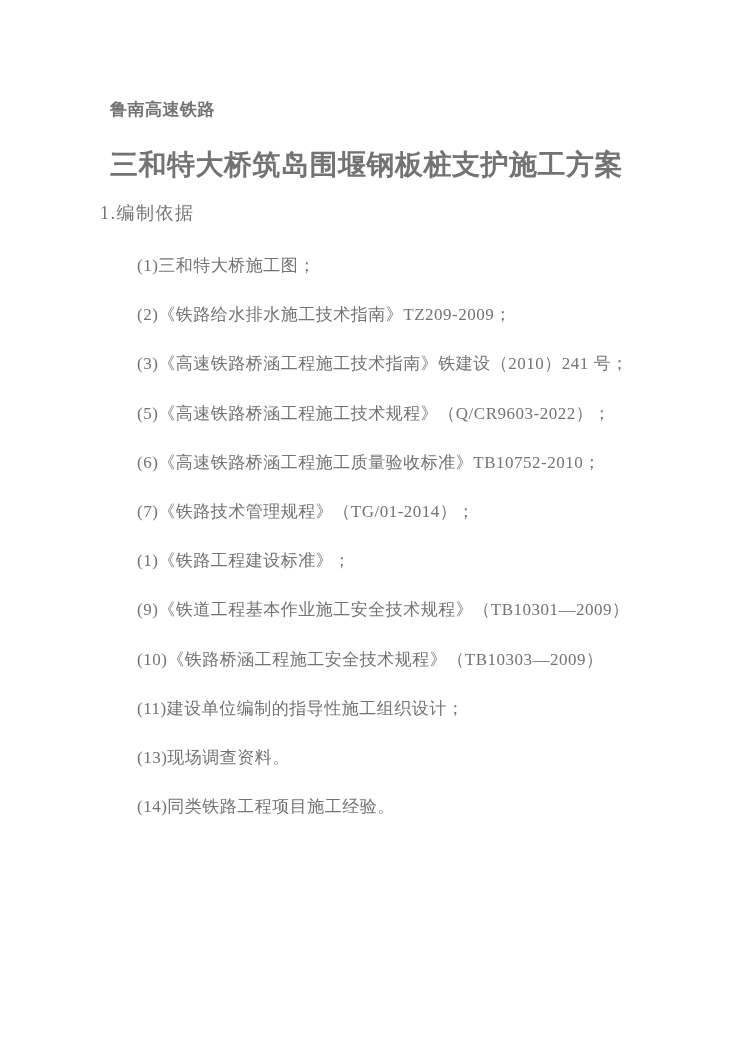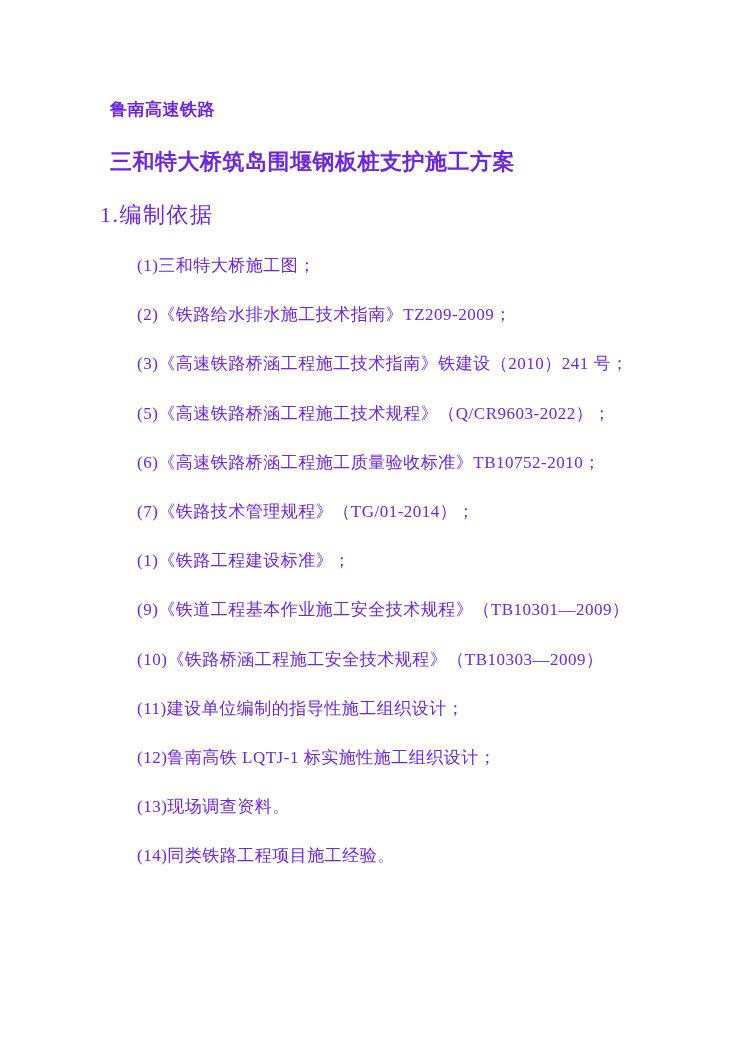--- a/index.html
+++ b/index.html
@@ -7,47 +7,47 @@
     padding: 0;
     background: #ffffff;
   }
   .page {
     position: relative;
     width: 744px;
     height: 1052px;
     background: #ffffff;
     overflow: hidden;
     font-family: "Liberation Serif", "DejaVu Serif", serif;
-    color: #6d28d9;
+    color: #737373;
   }
   .doc-header {
     position: absolute;
     left: 110px;
     top: 101px;
     font-size: 17px;
     font-weight: bold;
     line-height: 1;
     letter-spacing: 0.5px;
     white-space: nowrap;
   }
   .doc-title {
     position: absolute;
     left: 110px;
     top: 151px;
-    font-size: 22px;
+    font-size: 28px;
     font-weight: bold;
     line-height: 1;
     letter-spacing: 0.5px;
     white-space: nowrap;
   }
   .section-heading {
     position: absolute;
     left: 100px;
     top: 204px;
-    font-size: 22px;
+    font-size: 18px;
     line-height: 1;
     letter-spacing: 1.5px;
     white-space: nowrap;
   }
   .reference-list {
     position: absolute;
     left: 137px;
     top: 256px;
   }
   .reference-item {
@@ -72,17 +72,16 @@
     <div class="reference-item">(1)三和特大桥施工图；</div>
     <div class="reference-item">(2)《铁路给水排水施工技术指南》TZ209-2009；</div>
     <div class="reference-item">(3)《高速铁路桥涵工程施工技术指南》铁建设（2010）241 号；</div>
     <div class="reference-item">(5)《高速铁路桥涵工程施工技术规程》（Q/CR9603-2022）；</div>
     <div class="reference-item">(6)《高速铁路桥涵工程施工质量验收标准》TB10752-2010；</div>
     <div class="reference-item">(7)《铁路技术管理规程》（TG/01-2014）；</div>
     <div class="reference-item">(1)《铁路工程建设标准》；</div>
     <div class="reference-item">(9)《铁道工程基本作业施工安全技术规程》（TB10301—2009）</div>
     <div class="reference-item">(10)《铁路桥涵工程施工安全技术规程》（TB10303—2009）</div>
     <div class="reference-item">(11)建设单位编制的指导性施工组织设计；</div>
-    <div class="reference-item">(12)鲁南高铁 LQTJ-1 标实施性施工组织设计；</div>
     <div class="reference-item">(13)现场调查资料。</div>
     <div class="reference-item">(14)同类铁路工程项目施工经验。</div>
   </div>
 </div>
 
 </body></html>

